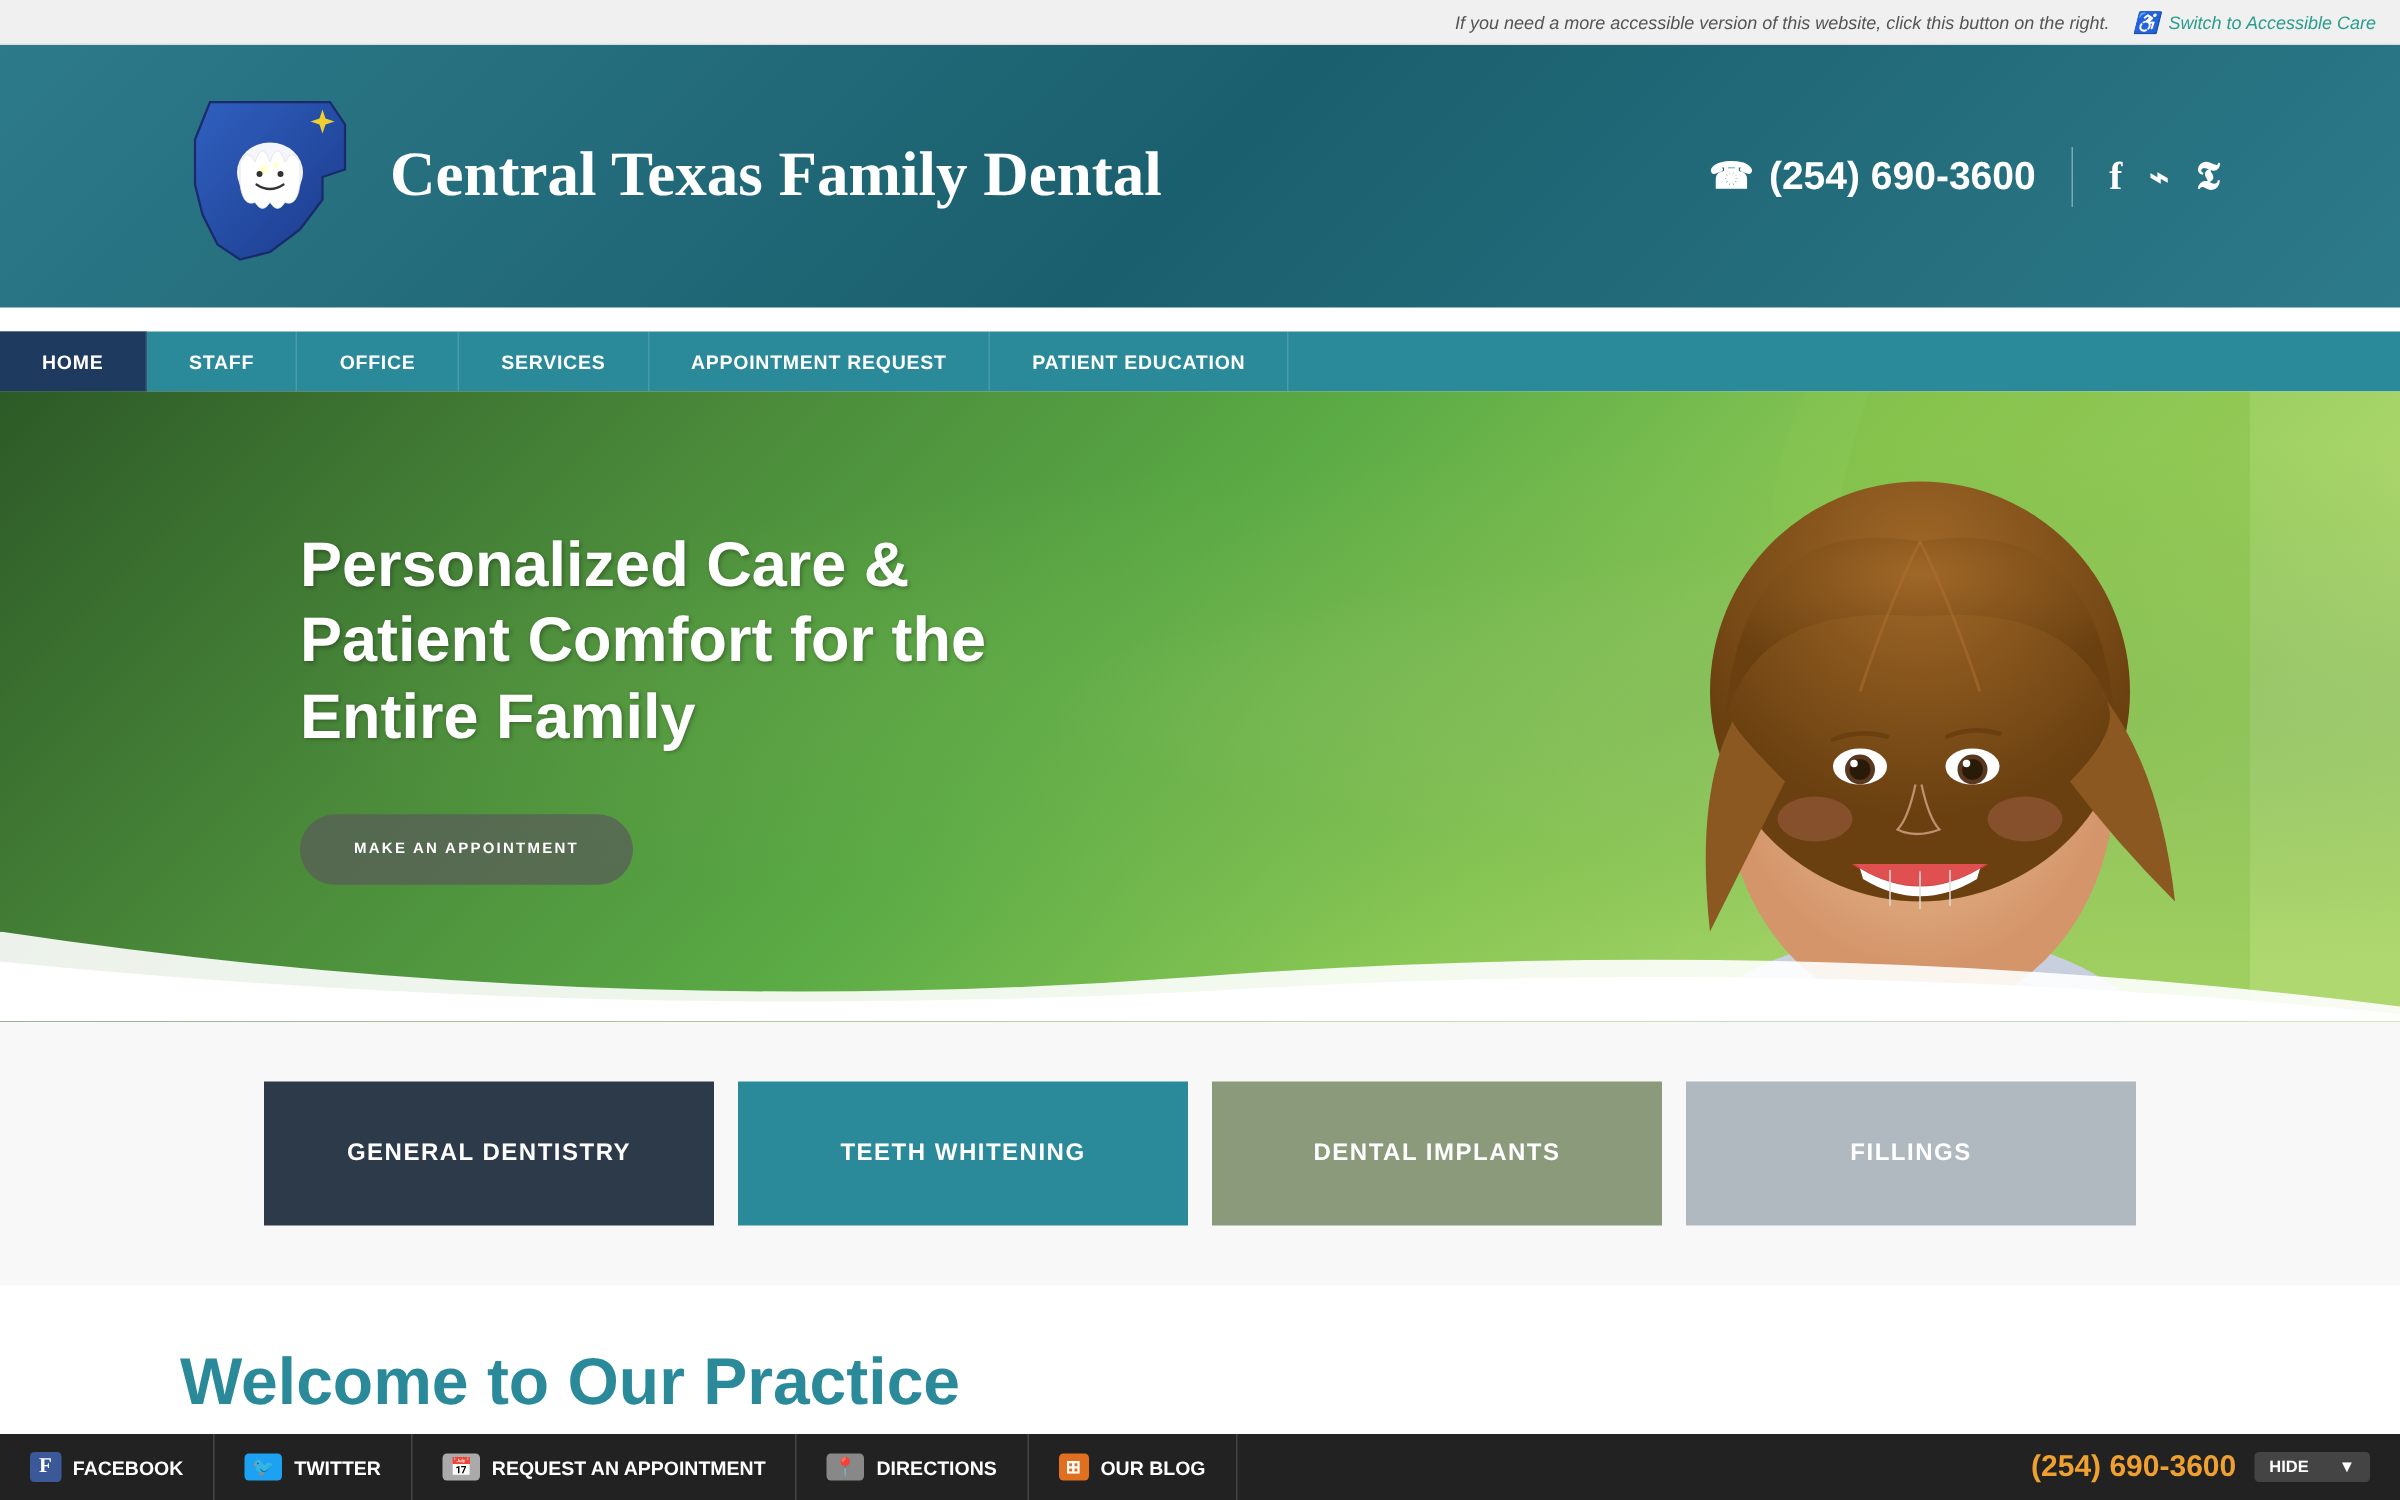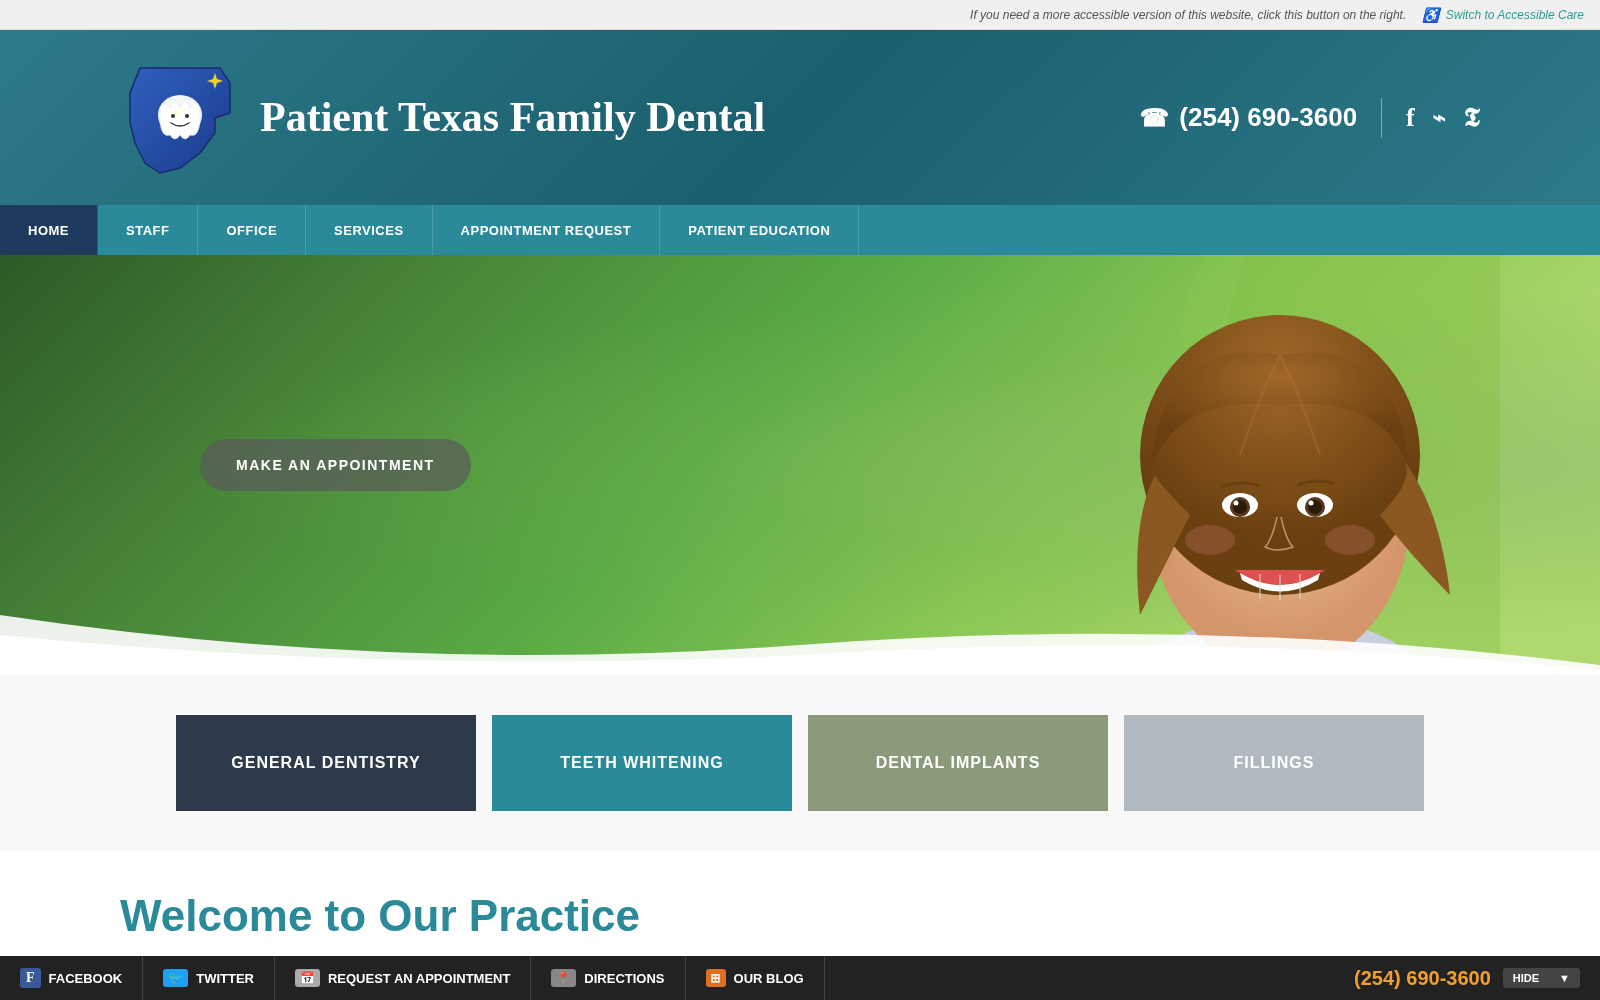--- a/index.html
+++ b/index.html
@@ -77,21 +77,22 @@
       font-size: 24px;
       cursor: pointer;
       font-weight: bold;
     }
 
     
     .nav {
       background: #2a8a9a;
       display: flex;
       align-items: stretch;
-      height: 50px;
+      height: 40px;
+      margin-top: 16px;
     }
     .nav-item {
       display: flex;
       align-items: center;
       justify-content: center;
       padding: 0 28px;
       color: #fff;
       font-size: 13px;
       font-weight: bold;
       letter-spacing: 0.5px;
@@ -142,21 +143,21 @@
       color: #fff;
       line-height: 1.2;
       max-width: 500px;
       text-shadow: 1px 1px 3px rgba(0,0,0,0.3);
       margin-bottom: 40px;
     }
     .hero-btn {
       background: rgba(90,90,90,0.7);
       border: none;
       color: #fff;
-      font-size: 14px;
+      font-size: 10px;
       font-weight: bold;
       letter-spacing: 1.5px;
       padding: 18px 36px;
       border-radius: 30px;
       cursor: pointer;
       text-transform: uppercase;
     }
 
     
     .hero-wave {
@@ -291,21 +292,21 @@
         <circle cx="64" cy="57" r="2" fill="#ffffd0"></circle>
 
         <circle cx="53" cy="63" r="2" fill="#333"></circle>
         <circle cx="67" cy="63" r="2" fill="#333"></circle>
 
         <path d="M51,70 Q60,76 69,70" fill="none" stroke="#333" stroke-width="1.5" stroke-linecap="round"></path>
 
         <path d="M95,20 L97,26 L103,28 L97,30 L95,36 L93,30 L87,28 L93,26 Z" fill="#f0d030"></path>
       </svg>
     </div>
-    <div class="practice-name">Patient Texas Family Dental</div>
+    <div class="practice-name">Central Texas Family Dental</div>
   </div>
   <div class="header-right">
     <div class="phone-area">
       <span class="phone-icon">☎</span>
       <span>(254) 690-3600</span>
     </div>
     <div class="divider"></div>
     <div class="social-icons">
       <span class="social-icon" style="font-size:26px; font-family:serif;">f</span>
       <span class="social-icon" style="font-size:22px;">⌁</span>
@@ -385,20 +386,21 @@
 
       <ellipse cx="170" cy="285" rx="25" ry="15" fill="#e08080" opacity="0.25"></ellipse>
       <ellipse cx="310" cy="285" rx="25" ry="15" fill="#e08080" opacity="0.25"></ellipse>
 
       <path d="M240,100 Q260,140 280,200" stroke="#b07030" stroke-width="2" fill="none" opacity="0.5"></path>
       <path d="M240,100 Q220,140 200,200" stroke="#b07030" stroke-width="2" fill="none" opacity="0.5"></path>
     </svg>
   </div>
 
   <div class="hero-content">
+    <div class="hero-headline">Personalized Care &amp; Patient Comfort for the Entire Family</div>
     <button class="hero-btn">MAKE AN APPOINTMENT</button>
   </div>
 
   <div class="hero-wave">
     <svg viewBox="0 0 1600 60" width="1600" height="60" preserveAspectRatio="none">
       <path d="M0,0 Q400,60 800,30 Q1200,0 1600,50 L1600,60 L0,60 Z" fill="#fff" opacity="0.9"></path>
       <path d="M0,20 Q400,60 800,40 Q1200,15 1600,55 L1600,60 L0,60 Z" fill="#fff"></path>
     </svg>
   </div>
 </div>

